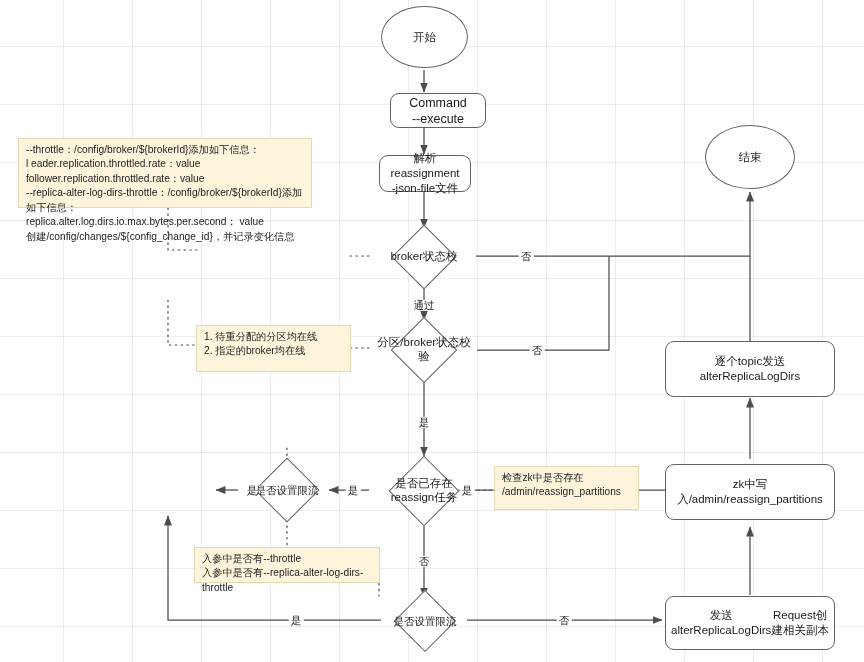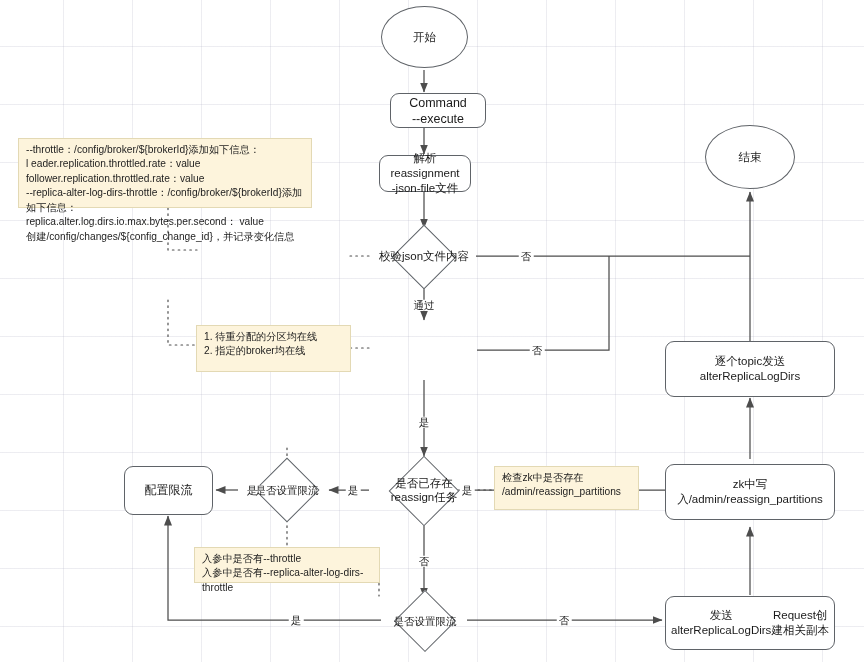--- a/index.html
+++ b/index.html
@@ -168,45 +168,49 @@
   <div class="node process" style="left:390px; top:93px; width:96px; height:35px; flex-direction:column;">
     <span class="txt-line">Command</span>
     <span class="txt-line">--execute</span>
   </div>
 
   <div class="node process" style="left:379px; top:155px; width:92px; height:37px; flex-direction:column; font-size:11.5px;">
     <span class="txt-line">解析reassignment</span>
     <span class="txt-line">-json-file文件</span>
   </div>
 
-  <div class="node process" style="left:124px; top:466px; width:89px; height:49px; font-size:12px;">
-    <span>配置限流</span>
-  </div>
 
   <div class="node process" style="left:665px; top:341px; width:170px; height:56px; flex-direction:column; font-size:11.5px;">
     <span class="txt-line">逐个topic发送alterReplicaLogDirs</span>
   </div>
 
   <div class="node process" style="left:665px; top:464px; width:170px; height:56px; flex-direction:column; font-size:11.5px;">
     <span class="txt-line">zk中写</span>
     <span class="txt-line">入/admin/reassign_partitions</span>
   </div>
 
   <div class="node process" style="left:665px; top:596px; width:170px; height:54px; font-size:11.5px;">
     <span class="txt-line">发送alterReplicaLogDirs</span>
     <span class="txt-line">Request创建相关副本</span>
   </div>
 
   <div class="decision-wrap" style="left:364px; top:226px; width:120px; height:62px;">
     <div class="decision-shape" style="width:44px; height:44px;"></div>
     <div class="decision-label">
-      <span class="txt-line">校验json文件内容</span>
-    </div>
-  </div>
-
+      <span class="txt-line">broker状态校</span>
+    </div>
+  </div>
+
+  <div class="decision-wrap" style="left:364px; top:318px; width:120px; height:64px;">
+    <div class="decision-shape" style="width:45px; height:45px;"></div>
+    <div class="decision-label">
+      <span class="txt-line">分区/broker状态校</span>
+      <span class="txt-line">验</span>
+    </div>
+  </div>
 
   <div class="decision-wrap" style="left:364px; top:457px; width:120px; height:68px;">
     <div class="decision-shape" style="width:48px; height:48px;"></div>
     <div class="decision-label">
       <span class="txt-line">是否已存在</span>
       <span class="txt-line">reassign任务</span>
     </div>
   </div>
 
   <div class="decision-wrap" style="left:240px; top:455px; width:94px; height:70px;">

